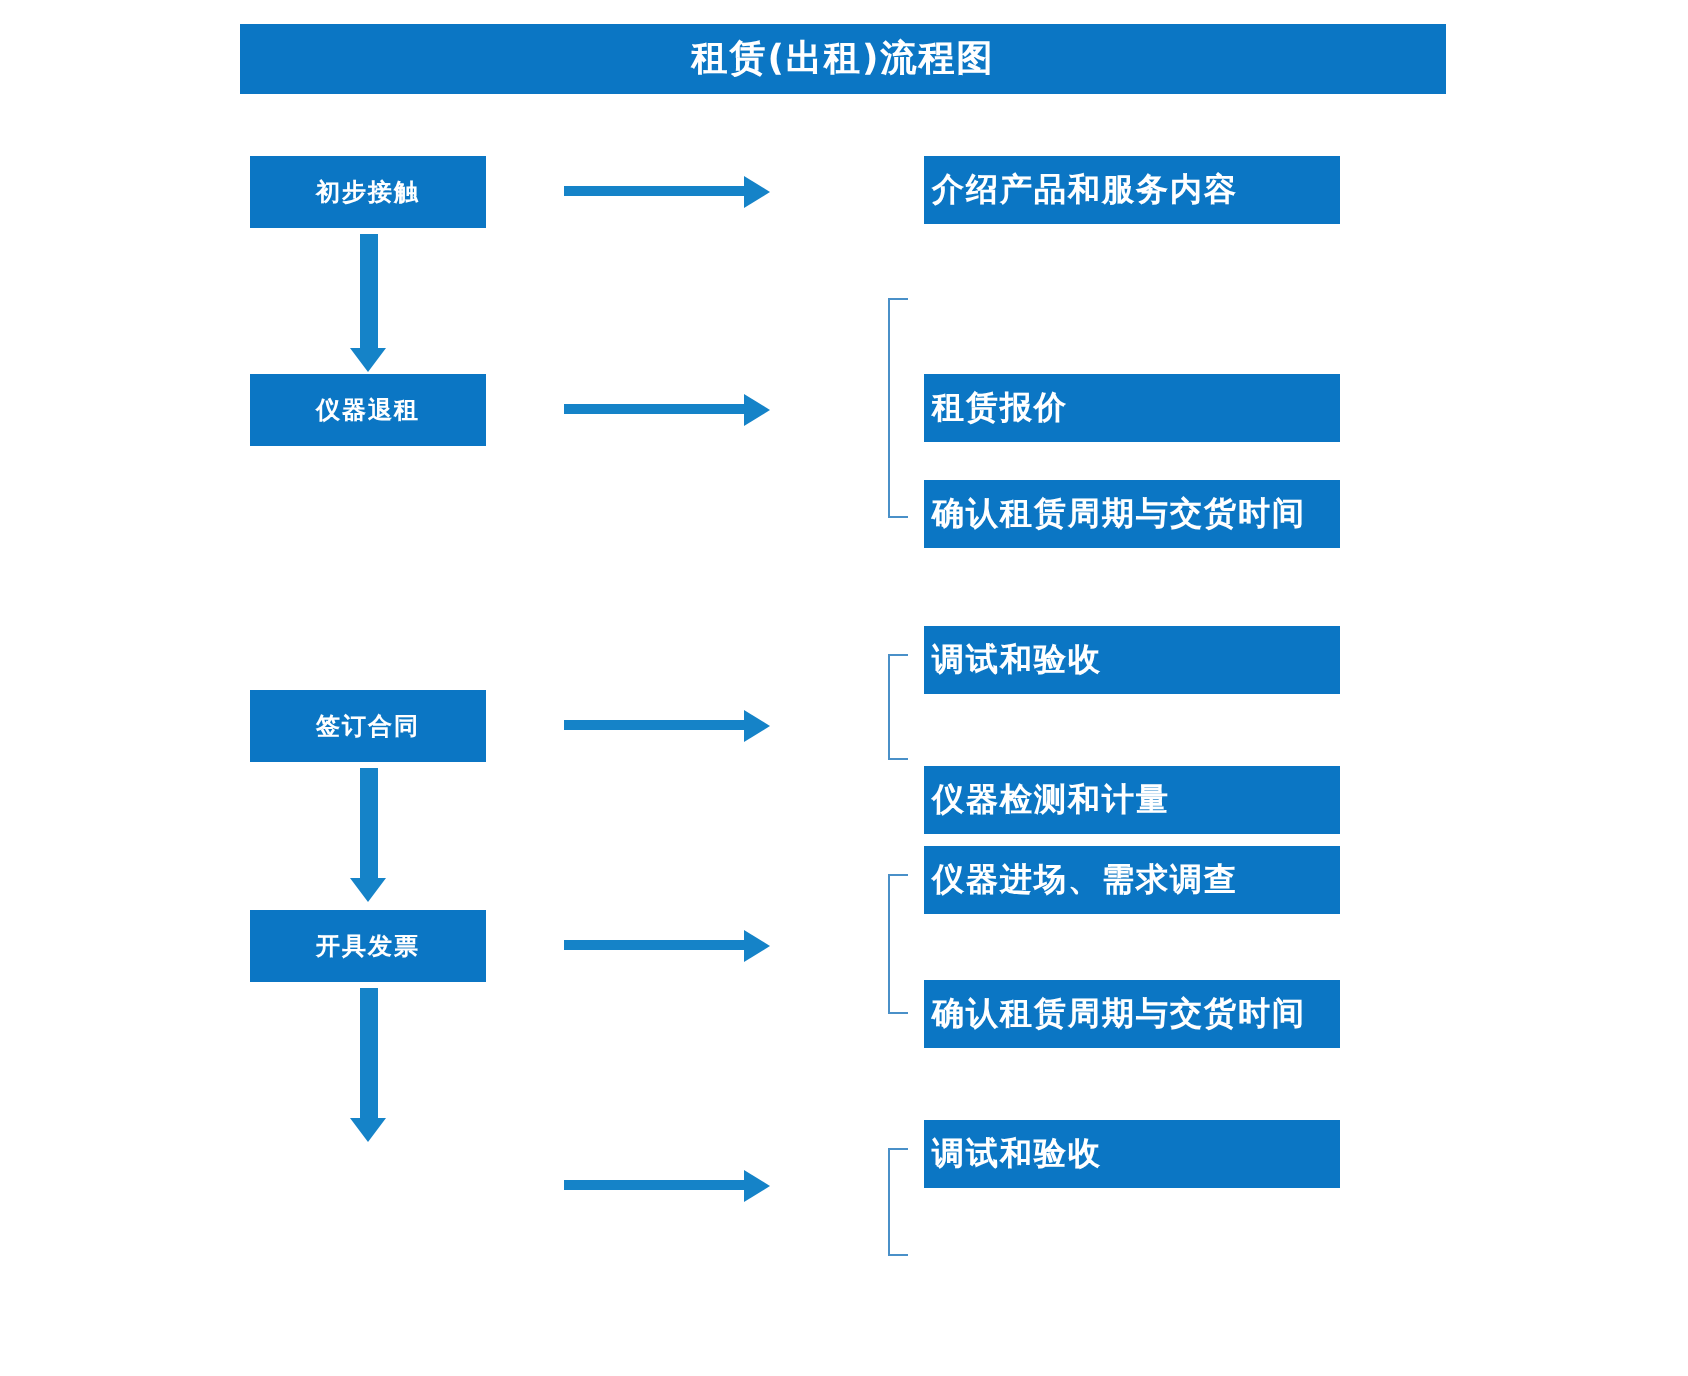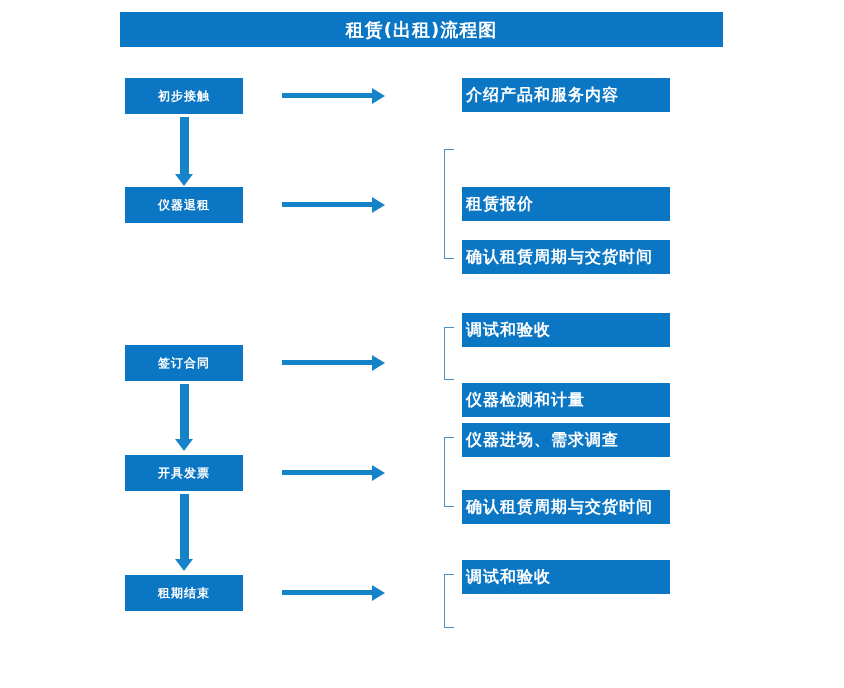--- a/index.html
+++ b/index.html
@@ -100,21 +100,20 @@
 <body>
 
 <div id="canvas">
 
   <div class="box title-bar">租赁(出租)流程图</div>
 
   <div class="box stage-box" style="top:78px">初步接触</div>
   <div class="box stage-box" style="top:187px">仪器退租</div>
   <div class="box stage-box" style="top:345px">签订合同</div>
   <div class="box stage-box" style="top:455px">开具发票</div>
-  <div class="box stage-box" style="top:575px">租期结束</div>
 
   <div class="box detail-box" style="top:78px">介绍产品和服务内容</div>
   <div class="box detail-box" style="top:240px">确认租赁周期与交货时间</div>
   <div class="box detail-box" style="top:187px">租赁报价</div>
   <div class="box detail-box" style="top:313px">调试和验收</div>
   <div class="box detail-box" style="top:383px">仪器检测和计量</div>
   <div class="box detail-box" style="top:423px">仪器进场、需求调查</div>
   <div class="box detail-box" style="top:490px">确认租赁周期与交货时间</div>
   <div class="box detail-box" style="top:560px">调试和验收</div>
 

